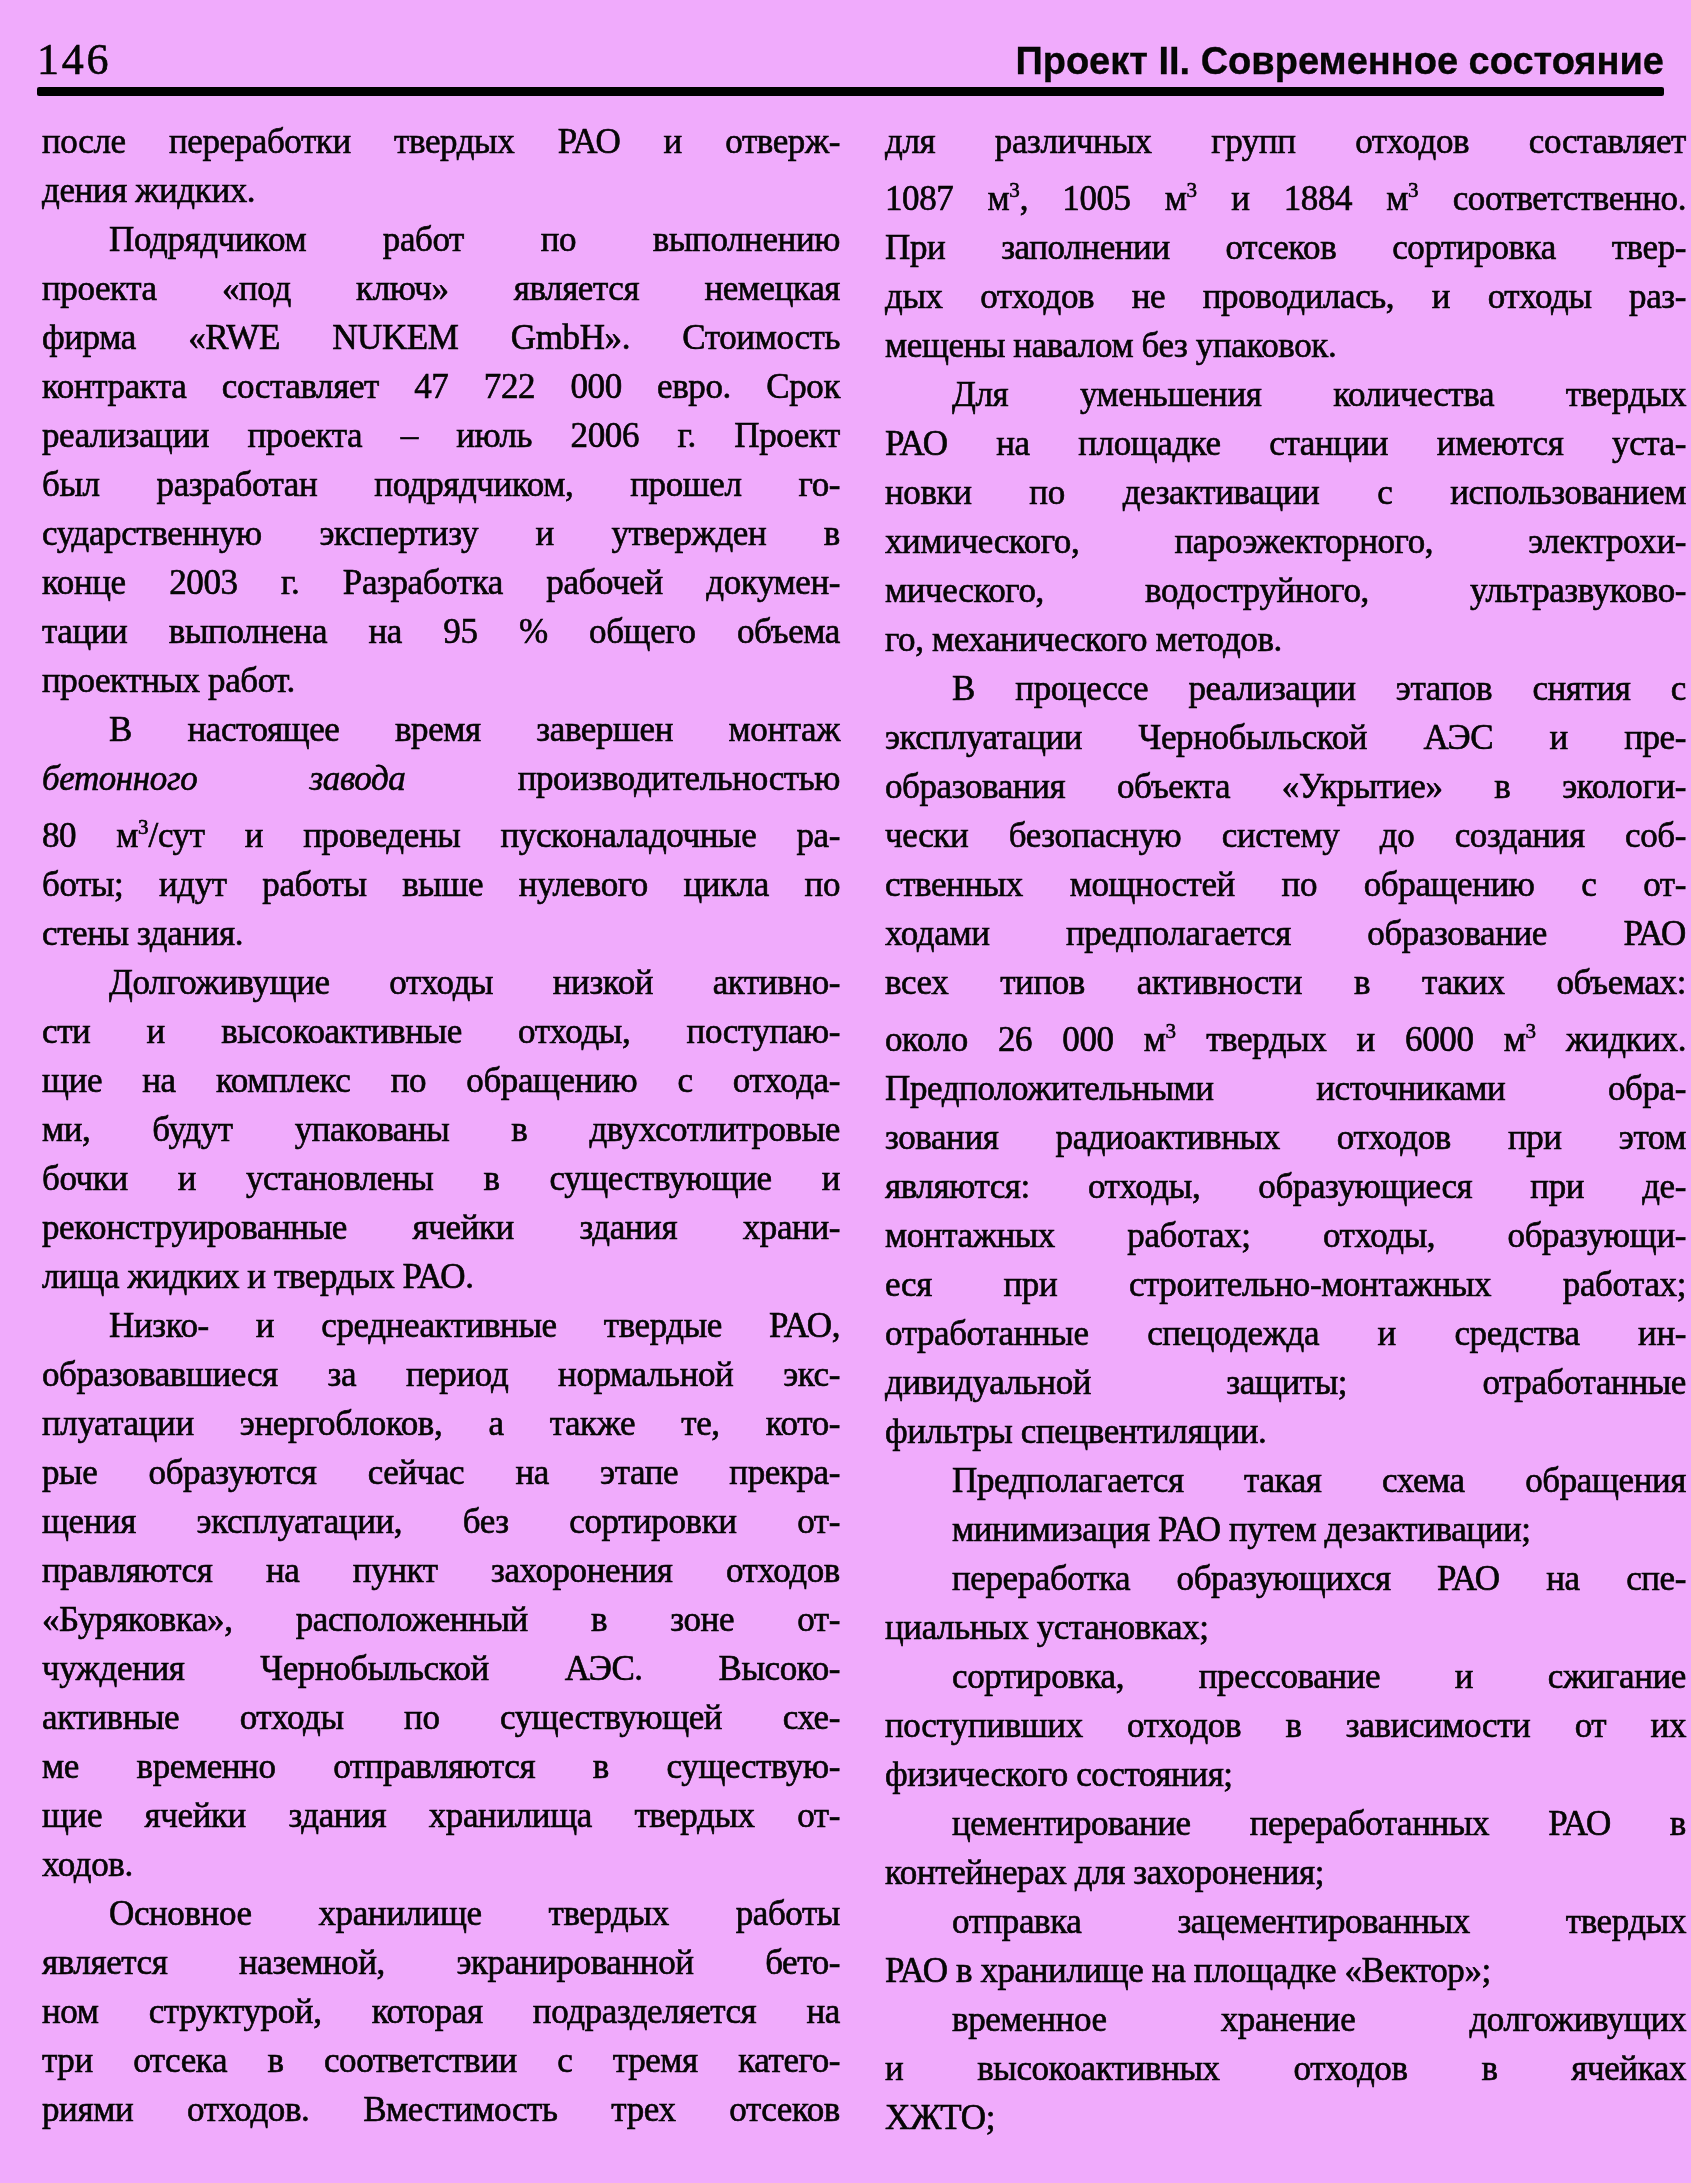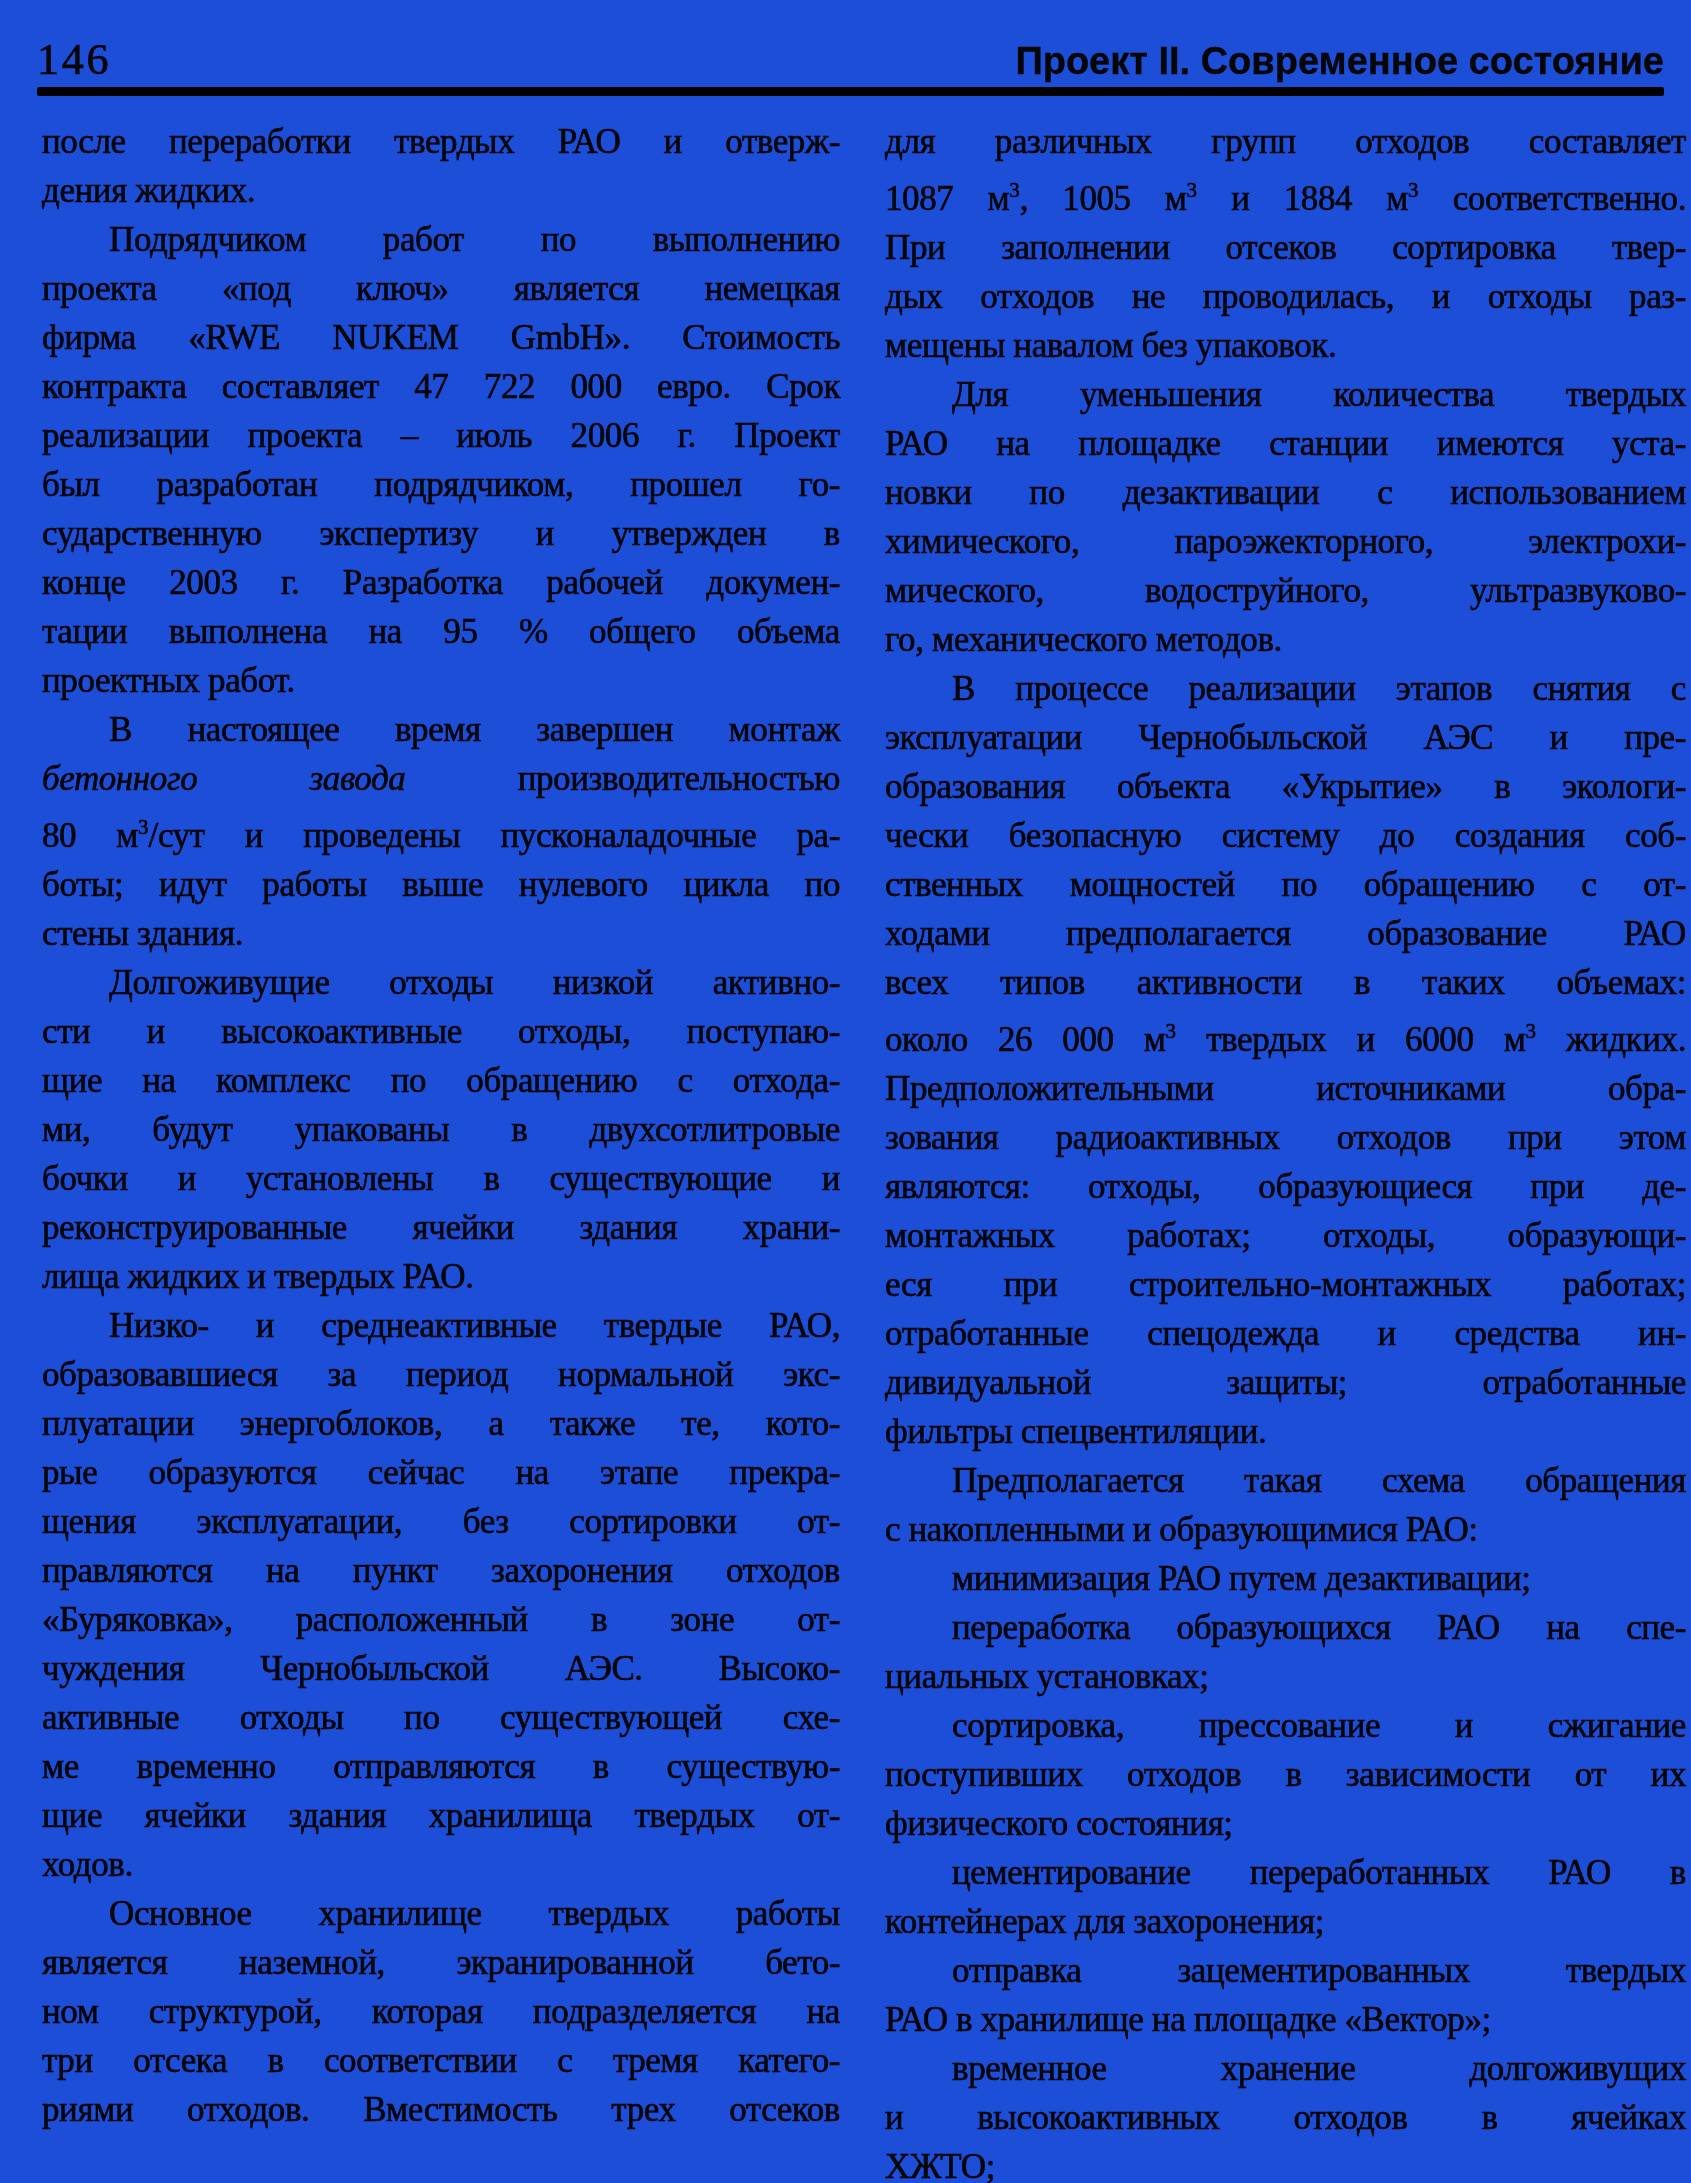--- a/index.html
+++ b/index.html
@@ -1,17 +1,17 @@
 <!DOCTYPE html>
 <html style="font-size:11.3px"><head>
 <meta charset="utf-8">
 <style>
   html,body { margin:0; padding:0; background:#e8e8e8; }
   .page {
-    position:relative; width:1691px; height:2183px; background:#1d4ed8;
+    position:relative; width:1691px; height:2183px; background:#f0abfc;
     font-family:"Liberation Serif", serif; color:#060606; overflow:hidden;
     margin:0 auto;
   }
   .header {
     position:absolute; left:37px; top:12.7px; width:1627px; height:69px;
     display:flex; justify-content:space-between; align-items:flex-end;
   }
   .pagenum {
     font-size:44px; line-height:1; letter-spacing:2.8px;
     -webkit-text-stroke:0.6px #000;
@@ -113,21 +113,20 @@
       <div class="line"><span>около 26 000 м</span><span class="sup">3</span><span> твердых и 6000 м</span><span class="sup">3</span><span> жидких.</span></div>
       <div class="line"><span>Предположительными источниками обра-</span></div>
       <div class="line"><span>зования радиоактивных отходов при этом</span></div>
       <div class="line"><span>являются: отходы, образующиеся при де-</span></div>
       <div class="line"><span>монтажных работах; отходы, образующи-</span></div>
       <div class="line"><span>еся при строительно-монтажных работах;</span></div>
       <div class="line"><span>отработанные спецодежда и средства ин-</span></div>
       <div class="line"><span>дивидуальной защиты; отработанные</span></div>
       <div class="line end"><span>фильтры спецвентиляции.</span></div>
       <div class="line ind"><span>Предполагается такая схема обращения</span></div>
-      <div class="line end"><span>с накопленными и образующимися РАО:</span></div>
       <div class="line ind end"><span>минимизация РАО путем дезактивации;</span></div>
       <div class="line ind"><span>переработка образующихся РАО на спе-</span></div>
       <div class="line end"><span>циальных установках;</span></div>
       <div class="line ind"><span>сортировка, прессование и сжигание</span></div>
       <div class="line"><span>поступивших отходов в зависимости от их</span></div>
       <div class="line end"><span>физического состояния;</span></div>
       <div class="line ind"><span>цементирование переработанных РАО в</span></div>
       <div class="line end"><span>контейнерах для захоронения;</span></div>
       <div class="line ind"><span>отправка зацементированных твердых</span></div>
       <div class="line end"><span>РАО в хранилище на площадке «Вектор»;</span></div>

